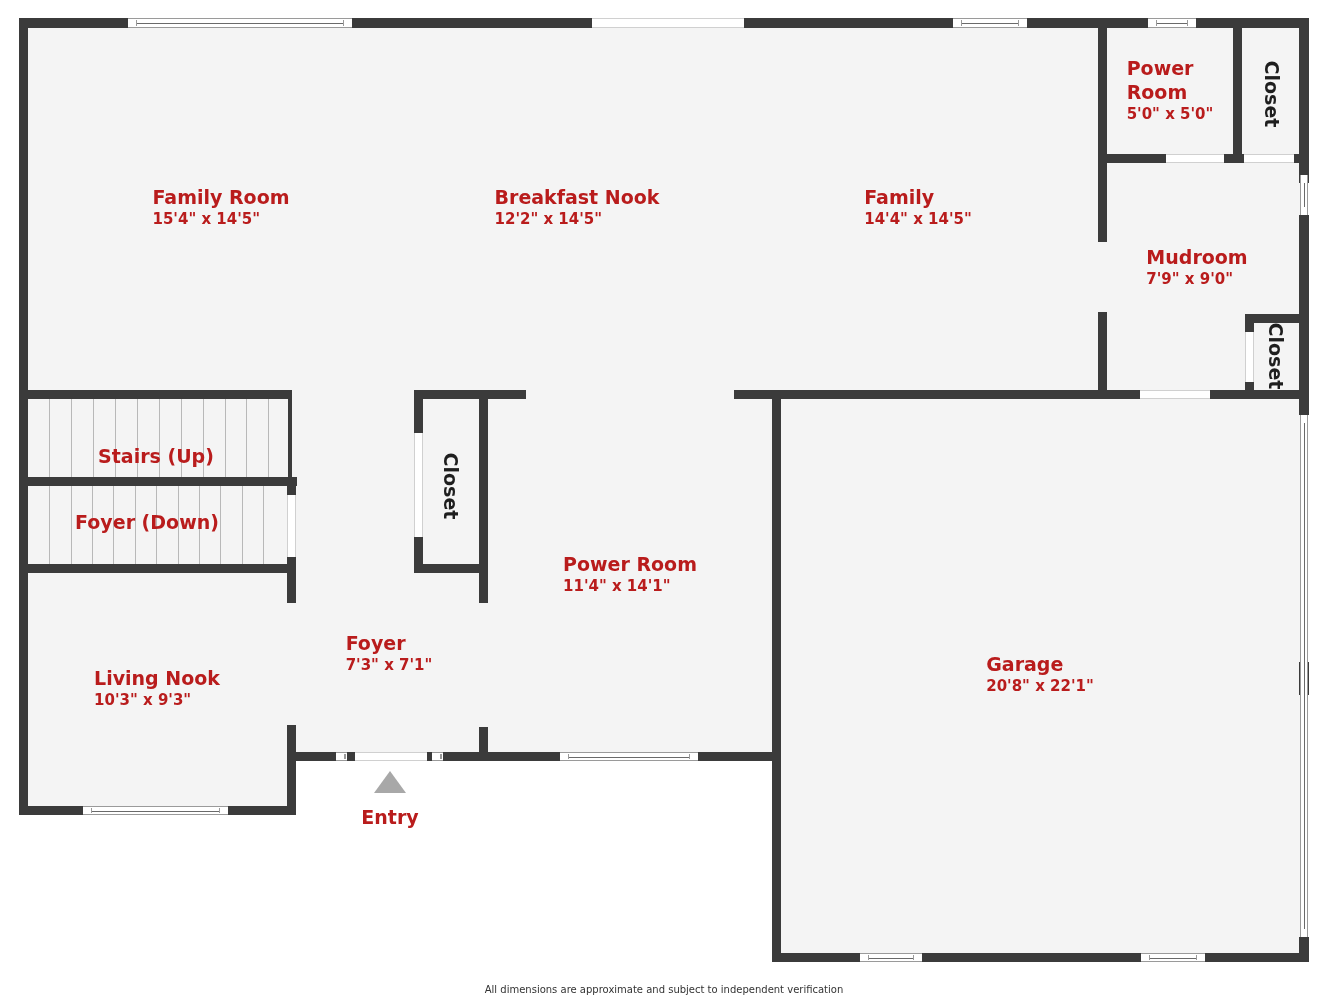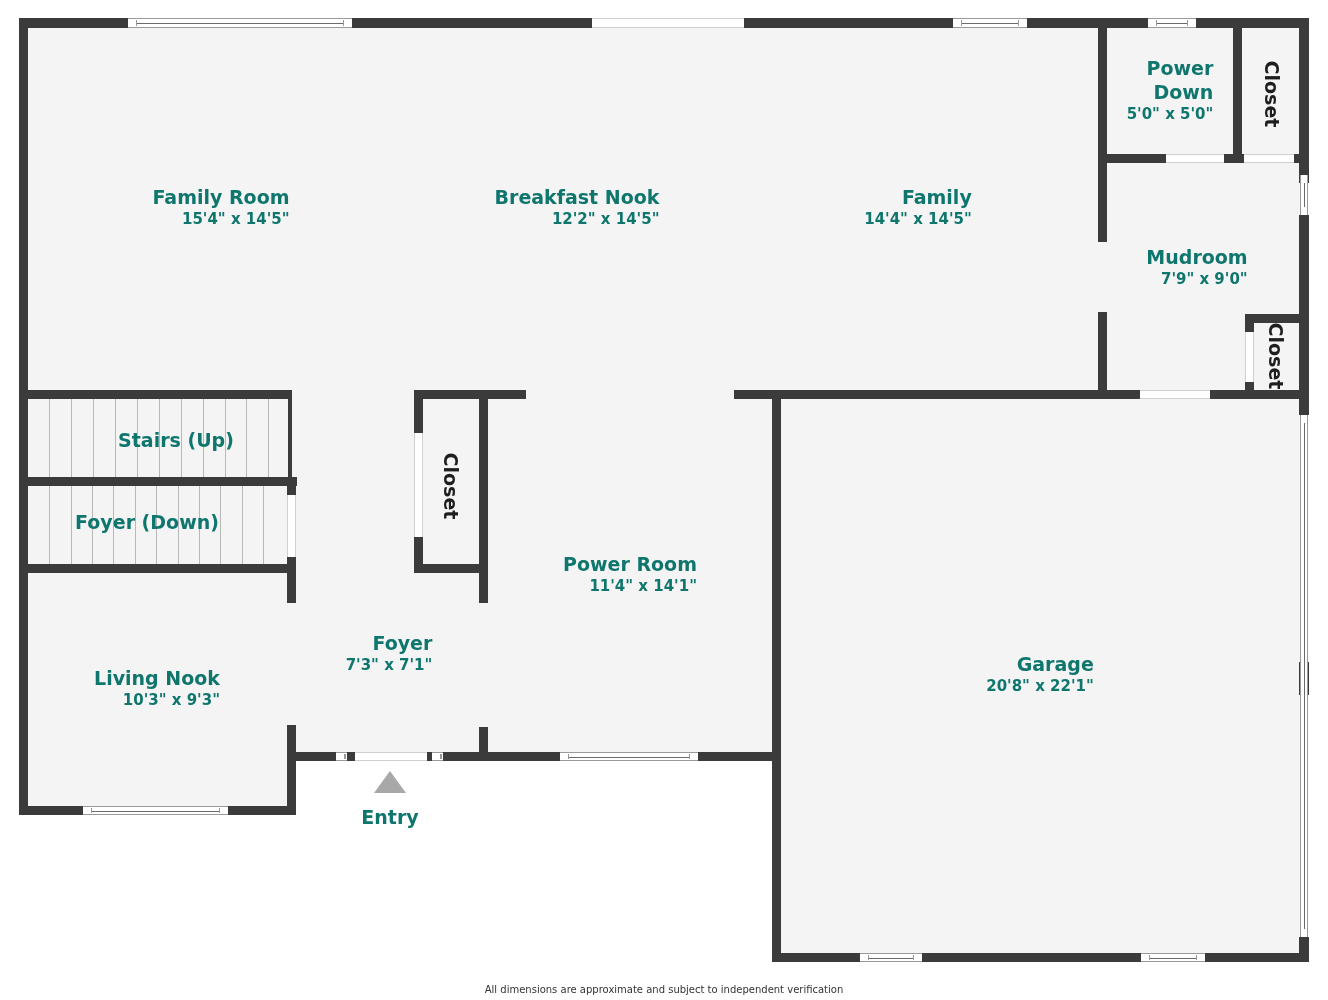--- a/index.html
+++ b/index.html
@@ -9,21 +9,21 @@
   .win { position:absolute; background:#ffffff; box-sizing:border-box; }
   .win.h { border-top:1px solid #9a9a9a; border-bottom:1px solid #9a9a9a; }
   .win.h::before { content:""; position:absolute; left:8px; right:8px; top:50%; height:1px; background:#6a6a6a; }
   .win.h::after { content:""; position:absolute; left:8px; right:8px; top:1px; bottom:1px; border-left:1px solid #9a9a9a; border-right:1px solid #9a9a9a; }
   .win.v { border-left:1px solid #9a9a9a; border-right:1px solid #9a9a9a; }
   .win.v::before { content:""; position:absolute; top:8px; bottom:8px; left:50%; width:1px; background:#6a6a6a; }
   .opening { position:absolute; background:#ffffff; }
   .opening.h { border-top:1px solid #d0d0d0; border-bottom:1px solid #d0d0d0; box-sizing:border-box; }
   .opening.v { border-left:1px solid #d0d0d0; border-right:1px solid #d0d0d0; box-sizing:border-box; }
   .tread { position:absolute; width:1px; background:#b8b8b8; }
-  .label { position:absolute; text-align:right; color:#0f766e; transform:translate(-50%,-50%); white-space:nowrap; }
+  .label { position:absolute; text-align:left; color:#b91c1c; transform:translate(-50%,-50%); white-space:nowrap; }
   .label .name { font-weight:bold; font-size:19px; line-height:24px; display:block; }
   .label .dim { font-weight:bold; font-size:15px; line-height:20px; display:block; }
   .vlabel { position:absolute; font-weight:bold; font-size:19px; color:#1e1e1e; transform:translate(-50%,-50%) rotate(90deg); white-space:nowrap; }
   .entry-arrow { position:absolute; width:0; height:0; border-left:16px solid transparent; border-right:16px solid transparent; border-bottom:22px solid #a8a8a8; }
   .footer { position:absolute; left:0; width:1328px; top:984px; text-align:center; font-size:10px; color:#333; }
 </style>
 </head>
 <body>
 
 <div>
@@ -129,30 +129,30 @@
   <div class="label" style="left:577px;top:207px;">
     <span class="name">Breakfast Nook</span>
     <span class="dim">12'2" x 14'5"</span>
   </div>
   <div class="label" style="left:918px;top:207px;">
     <span class="name">Family</span>
     <span class="dim">14'4" x 14'5"</span>
   </div>
   <div class="label" style="left:1170px;top:90px;">
     <span class="name">Power</span>
-    <span class="name">Down</span>
+    <span class="name">Room</span>
     <span class="dim">5'0" x 5'0"</span>
   </div>
   <div class="vlabel" style="left:1272px;top:94px;">Closet</div>
   <div class="label" style="left:1197px;top:267px;">
     <span class="name">Mudroom</span>
     <span class="dim">7'9" x 9'0"</span>
   </div>
   <div class="vlabel" style="left:1276px;top:356px;">Closet</div>
-  <div class="label" style="left:156px;top:440px;margin-left:20px;">
+  <div class="label" style="left:156px;top:456px;">
     <span class="name">Stairs (Up)</span>
   </div>
   <div class="label" style="left:147px;top:522px;">
     <span class="name">Foyer (Down)</span>
   </div>
   <div class="vlabel" style="left:451px;top:486px;">Closet</div>
   <div class="label" style="left:630px;top:574px;">
     <span class="name">Power Room</span>
     <span class="dim">11'4" x 14'1"</span>
   </div>

